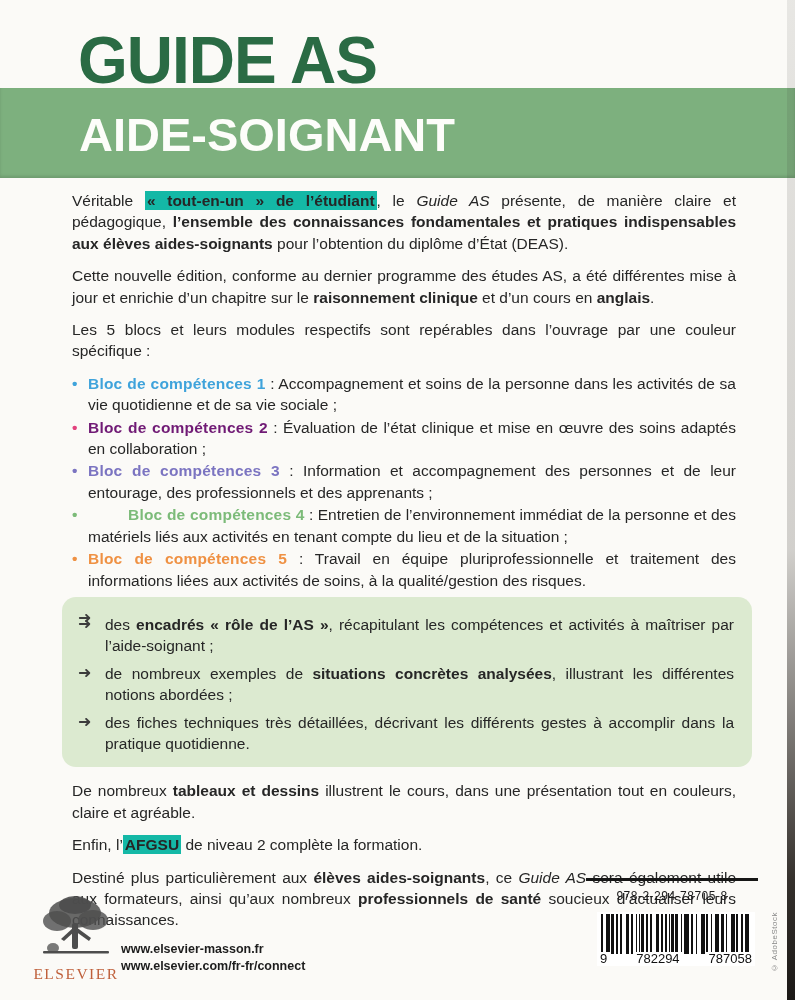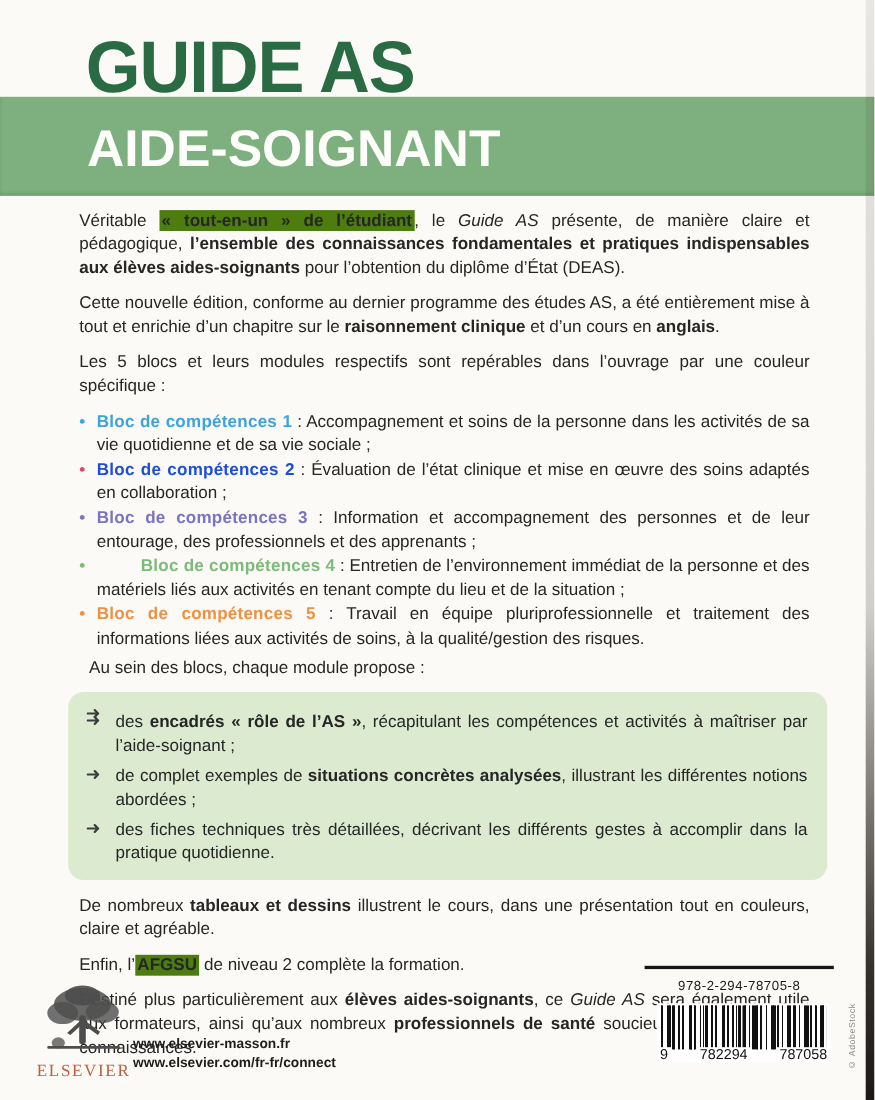--- a/index.html
+++ b/index.html
@@ -4,21 +4,21 @@
 <style>
   html,body{margin:0;padding:0;}
   body{
     width:795px;height:1000px;position:relative;overflow:hidden;
     background:#fbfaf7;
     font-family:"Liberation Sans","DejaVu Sans",sans-serif;
     color:#262626;
   }
   .b{font-weight:bold;}
   .i{font-style:italic;}
-  .hl{background:#4d7c0f;padding:1px 2px;}
+  .hl{background:#14b8a6;padding:1px 2px;}
   
   .title{
     position:absolute;left:78px;top:22px;margin:0;
     font-size:64px;font-weight:bold;letter-spacing:-1px;
     color:#2a6b44;transform:scaleY(1.04);transform-origin:top left;
   }
   .banner{
     position:absolute;left:0;top:88px;width:795px;height:90px;
     background:#7db07e;box-shadow:inset 0 -2px 3px rgba(0,0,0,.12);
   }
@@ -86,52 +86,51 @@
 
   <h1 class="title">GUIDE AS</h1>
 
   <div class="banner">
     <span>AIDE-SOIGNANT</span>
   </div>
 
   <div class="col">
 
     <p><span>Véritable </span><span class="b hl">« tout-en-un » de l’étudiant</span><span>, le </span><span class="i">Guide AS</span><span> présente, de manière claire et pédagogique, </span><span class="b">l’ensemble des connaissances fondamentales et pratiques indispensables aux élèves aides-soignants</span><span> pour l’obtention du diplôme d’État (DEAS).</span></p>
-    <p><span>Cette nouvelle édition, conforme au dernier programme des études AS, a été entièrement mise à tout et enrichie d’un chapitre sur le </span><span class="b">raisonnement clinique</span><span> et d’un cours en </span><span class="b">anglais</span><span>.</span></p>
+    <p><span>Cette nouvelle édition, conforme au dernier programme des études AS, a été différentes mise à jour et enrichie d’un chapitre sur le </span><span class="b">raisonnement clinique</span><span> et d’un cours en </span><span class="b">anglais</span><span>.</span></p>
     <p><span>Les 5 blocs et leurs modules respectifs sont repérables dans l’ouvrage par une couleur spécifique :</span></p>
 
     <ul class="blocs">
       <li>
         <span class="dot" style="color: rgb(63, 163, 219);">•</span><span class="lbl" style="color: rgb(63, 163, 219); margin-top: 44px;">Bloc de compétences 1</span><span> : Accompagnement et soins de la personne dans les activités de sa vie quotidienne et de sa vie sociale ;</span>
       </li>
       <li>
-        <span class="dot" style="color: rgb(226, 65, 125);">•</span><span class="lbl" style="color: #1d4ed8;">Bloc de compétences 2</span><span> : Évaluation de l’état clinique et mise en œuvre des soins adaptés en collaboration ;</span>
+        <span class="dot" style="color: rgb(226, 65, 125);">•</span><span class="lbl" style="color: #701a75;">Bloc de compétences 2</span><span> : Évaluation de l’état clinique et mise en œuvre des soins adaptés en collaboration ;</span>
       </li>
       <li>
         <span class="dot" style="color: rgb(123, 116, 193);">•</span><span class="lbl" style="color: rgb(123, 116, 193);">Bloc de compétences 3</span><span> : Information et accompagnement des personnes et de leur entourage, des professionnels et des apprenants ;</span>
       </li>
       <li>
         <span class="dot" style="color: rgb(124, 187, 121);">•</span><span class="lbl" style="color: rgb(124, 187, 121); margin-left: 40px;">Bloc de compétences 4</span><span> : Entretien de l’environnement immédiat de la personne et des matériels liés aux activités en tenant compte du lieu et de la situation ;</span>
       </li>
       <li>
         <span class="dot" style="color: rgb(239, 145, 67);">•</span><span class="lbl" style="color: rgb(239, 145, 67);">Bloc de compétences 5</span><span> : Travail en équipe pluriprofessionnelle et traitement des informations liées aux activités de soins, à la qualité/gestion des risques.</span>
       </li>
     </ul>
 
-    <p class="intro2">Au sein des blocs, chaque module propose :</p>
 
     <div class="box">
       <div class="bi">
         <span class="arrow">➜</span>
       </div>
       <div class="bi">
         <span class="arrow">➜</span><span><span>des </span><span class="b">encadrés « rôle de l’AS »</span><span>, récapitulant les compétences et activités à maîtriser par l’aide-soignant ;</span></span>
       </div>
       <div class="bi">
-        <span class="arrow">➜</span><span><span>de complet exemples de </span><span class="b">situations concrètes analysées</span><span>, illustrant les différentes notions abordées ;</span></span>
+        <span class="arrow">➜</span><span><span>de nombreux exemples de </span><span class="b">situations concrètes analysées</span><span>, illustrant les différentes notions abordées ;</span></span>
       </div>
       <div class="bi">
         <span class="arrow">➜</span><span><span>des fiches techniques très détaillées, décrivant les différents gestes à accomplir dans la pratique quotidienne.</span></span>
       </div>
     </div>
 
     <p><span>De nombreux </span><span class="b">tableaux et dessins</span><span> illustrent le cours, dans une présentation tout en couleurs, claire et agréable.</span></p>
     <p><span>Enfin, l’</span><span class="b hl">AFGSU</span><span> de niveau 2 complète la formation.</span></p>
     <p><span>Destiné plus particulièrement aux </span><span class="b">élèves aides-soignants</span><span>, ce </span><span class="i">Guide AS</span><span> sera également utile aux formateurs, ainsi qu’aux nombreux </span><span class="b">professionnels de santé</span><span> soucieux d’actualiser leurs connaissances.</span></p>
   </div>

